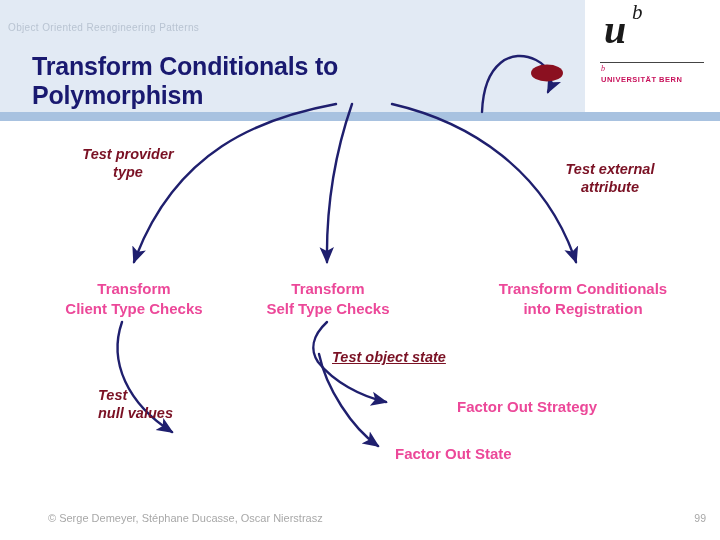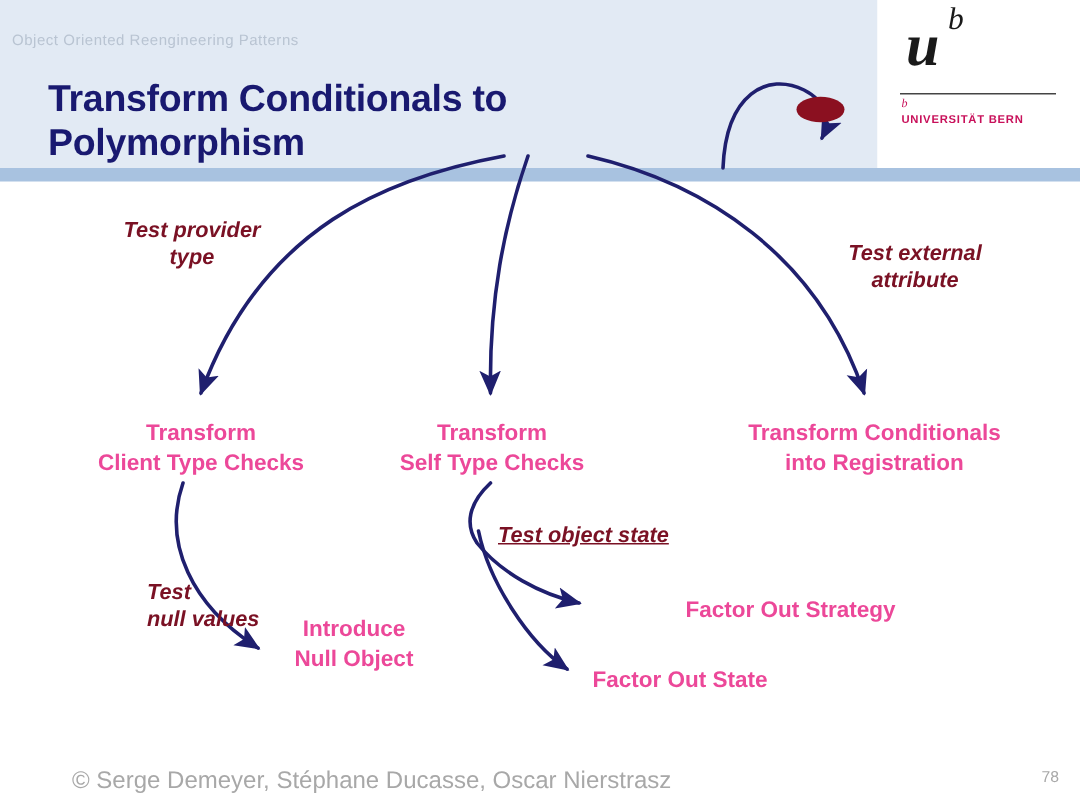--- a/index.html
+++ b/index.html
@@ -134,21 +134,21 @@
     position: absolute;
     left: 0; top: 0;
     width: 720px;
     height: 540px;
     pointer-events: none;
   }
   
   #footer-credits {
     position: absolute;
     left: 48px; top: 512px;
-    font-size: 16px;
+    font-size: 11px;
     color: #a8a8a8;
     white-space: nowrap;
   }
   #footer-page {
     position: absolute;
     right: 14px; top: 512px;
     font-size: 10.5px;
     color: #a8a8a8;
   }
 </style>
@@ -213,23 +213,21 @@
 
   <div class="node ta-c" style="left:24px; top:279px; width:220px;">Transform
 Client Type Checks</div>
 
   <div class="node ta-c" style="left:238px; top:279px; width:180px;">Transform
 Self Type Checks</div>
 
   <div class="node ta-c" style="left:458px; top:279px; width:250px;text-align:center;">Transform Conditionals
 into Registration</div>
 
-  <div class="node ta-c" style="left:176px; top:410px; width:120px;">Introduce
-Null Object</div>
 
   <div class="node ta-l" style="left:397px; top:397px; width:260px;text-align:center;">Factor Out Strategy</div>
 
   <div class="node ta-l" style="left:395px; top:444px; width:260px;">Factor Out State</div>
 
   <div id="footer-credits">© Serge Demeyer, Stéphane Ducasse, Oscar Nierstrasz</div>
-  <div id="footer-page">78</div>
+  <div id="footer-page">99</div>
 
 </div>
 
 </body></html>

